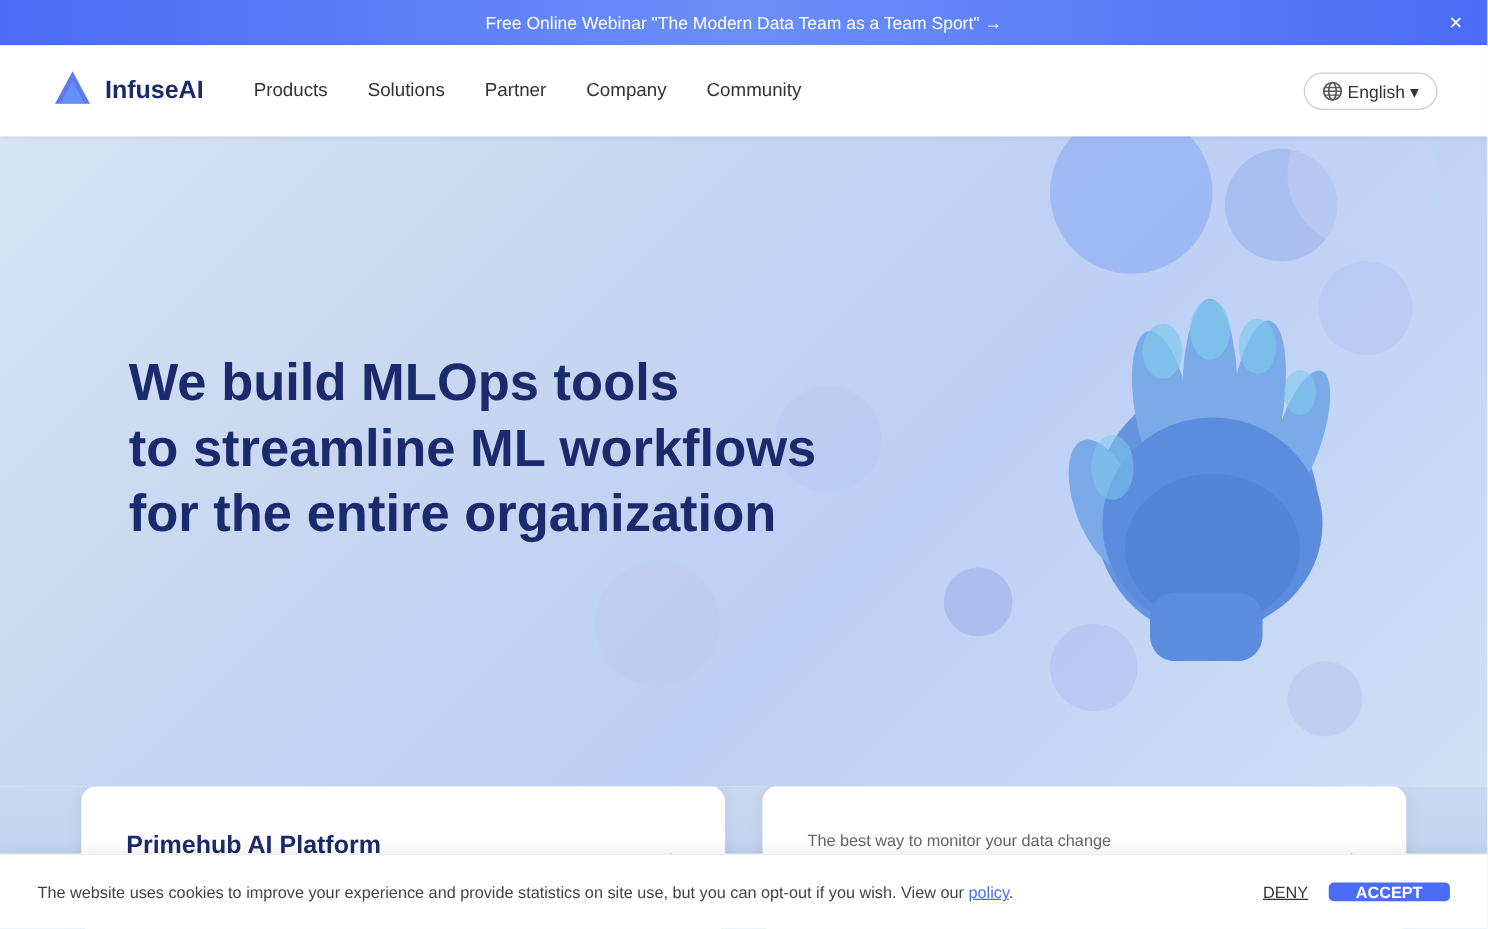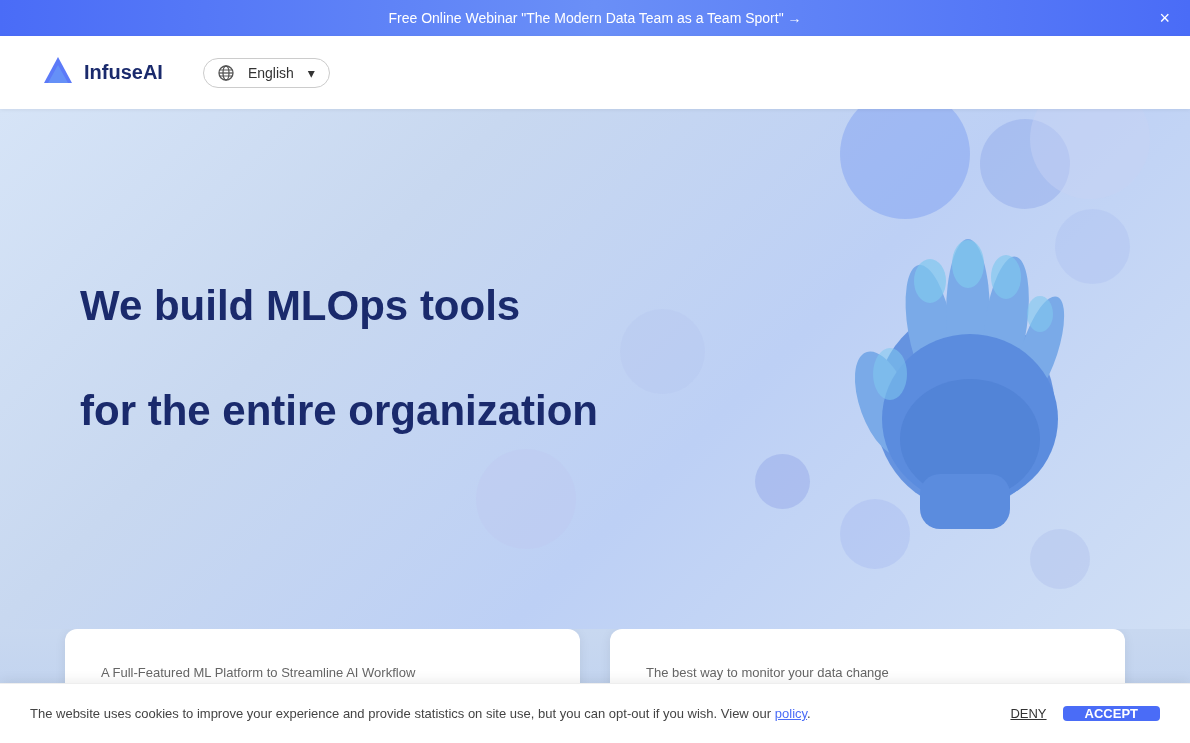--- a/index.html
+++ b/index.html
@@ -61,21 +61,21 @@
     .nav-link {
       font-size: 15px;
       color: #333;
       text-decoration: none;
       font-weight: 500;
       cursor: pointer;
     }
     #lang-selector {
       display: flex;
       align-items: center;
-      gap: 14px;
+      gap: 4px;
       border: 1.5px solid #ccc;
       border-radius: 20px;
       padding: 6px 14px;
       cursor: pointer;
       font-size: 14px;
       color: #333;
       background: white;
     }
     #lang-selector .globe-icon {
       width: 16px;
@@ -113,20 +113,21 @@
       flex: 1;
       z-index: 2;
       max-width: 580px;
     }
     #hero-headline {
       font-size: 42px;
       font-weight: 700;
       color: #1a2a6c;
       line-height: 1.25;
       margin-bottom: 20px;
+      margin-left: 23px;
     }
 
     
     #hand-container {
       position: absolute;
       right: 60px;
       top: 50%;
       transform: translateY(-50%);
       width: 320px;
       height: 320px;
@@ -229,20 +230,27 @@
 </div>
 
 <nav id="navbar">
   <a id="logo-area" href="#">
     <svg id="logo-icon" viewBox="0 0 36 36" fill="none" xmlns="http://www.w3.org/2000/svg">
       <polygon points="18,2 32,28 4,28" fill="#4a6cf7" opacity="0.9"></polygon>
       <polygon points="18,10 28,28 8,28" fill="#6a9af7" opacity="0.7"></polygon>
     </svg>
     <span style="font-size:20px;font-weight:700;color:#1a2a6c;">InfuseAI</span>
   </a>
+  <div id="nav-links">
+    <a class="nav-link" href="#">Products</a>
+    <a class="nav-link" href="#">Solutions</a>
+    <a class="nav-link" href="#">Partner</a>
+    <a class="nav-link" href="#">Company</a>
+    <a class="nav-link" href="#">Community</a>
+  </div>
   <div id="lang-selector">
     <svg class="globe-icon" viewBox="0 0 16 16" fill="none" xmlns="http://www.w3.org/2000/svg">
       <circle cx="8" cy="8" r="7" stroke="#555" stroke-width="1.3" fill="none"></circle>
       <ellipse cx="8" cy="8" rx="3" ry="7" stroke="#555" stroke-width="1.3" fill="none"></ellipse>
       <line x1="1" y1="8" x2="15" y2="8" stroke="#555" stroke-width="1.3"></line>
       <line x1="1.5" y1="5" x2="14.5" y2="5" stroke="#555" stroke-width="1"></line>
       <line x1="1.5" y1="11" x2="14.5" y2="11" stroke="#555" stroke-width="1"></line>
     </svg>
     <span>English</span>
     <span>▾</span>
@@ -257,21 +265,21 @@
   <div class="deco-circle circle-4"></div>
   <div class="deco-circle circle-5"></div>
   <div class="deco-circle circle-6"></div>
   <div class="deco-circle circle-7"></div>
   <div class="deco-circle circle-8"></div>
   <div class="deco-circle circle-9"></div>
 
   <div id="hero-text">
     <h1 id="hero-headline">
       <span>We build MLOps tools</span><br>
-      <br>
+      <span>to streamline ML workflows</span><br>
       <span>for the entire organization</span>
     </h1>
   </div>
 
   <div id="hand-container">
     <svg viewBox="0 0 320 320" width="320" height="320" xmlns="http://www.w3.org/2000/svg">
 
       <ellipse cx="155" cy="200" rx="90" ry="100" fill="#5b8cde" opacity="0.9"></ellipse>
 
       <ellipse cx="75" cy="195" rx="25" ry="55" fill="#7aaae8" transform="rotate(-20 75 195)"></ellipse>
@@ -295,20 +303,21 @@
       <ellipse cx="80" cy="165" rx="17" ry="26" fill="#80c8ee" opacity="0.55"></ellipse>
 
       <rect x="110" y="265" width="90" height="55" rx="20" fill="#5b8cde"></rect>
     </svg>
   </div>
 </section>
 
 <section id="cards-section">
   <div class="product-card">
     <div class="card-content">
+      <div class="card-title">Primehub AI Platform</div>
       <div class="card-subtitle">A Full-Featured ML Platform to Streamline AI Workflow</div>
     </div>
     <div class="card-arrow">→</div>
   </div>
   <div class="product-card">
     <div class="card-content">
       <div class="card-subtitle">The best way to monitor your data change</div>
     </div>
     <div class="card-arrow">→</div>
   </div>

